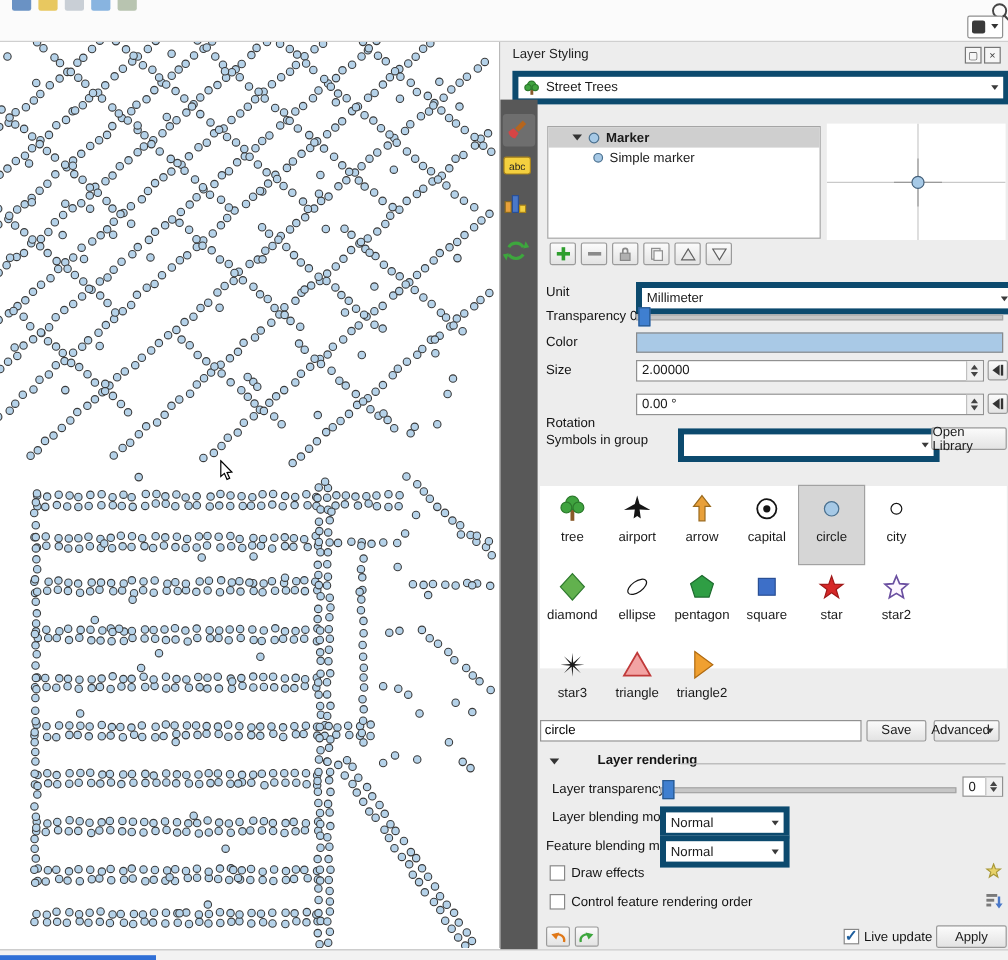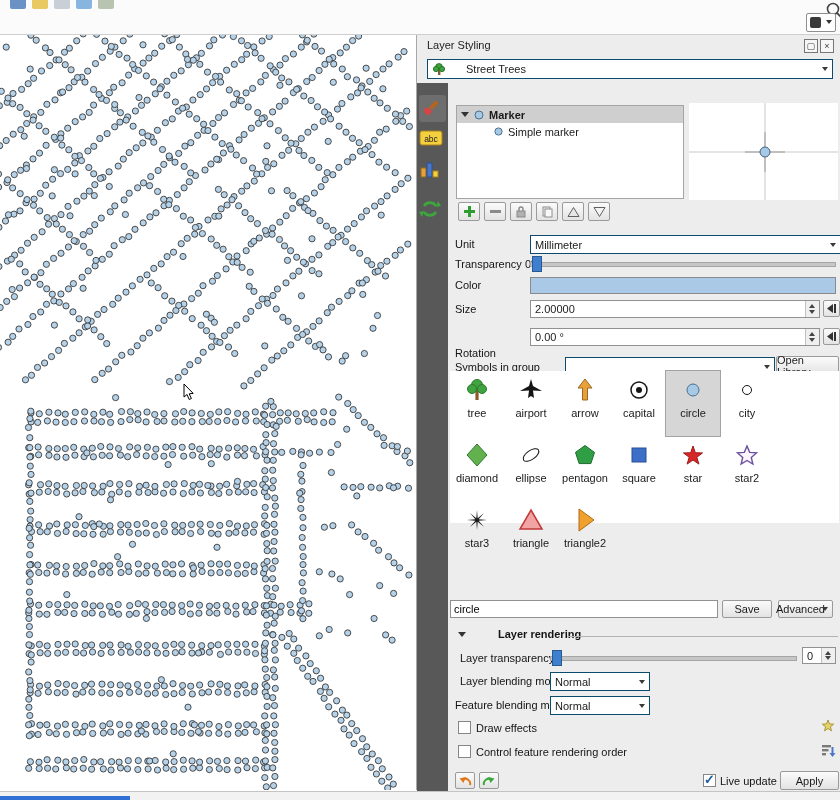--- a/index.html
+++ b/index.html
@@ -13,46 +13,46 @@
   .locator .blob{position:absolute;left:3px;top:3px;width:11px;height:11px;background:#3a3a3a;border-radius:2px;}
   .locator .caret{position:absolute;right:3px;top:6px;width:0;height:0;border-left:3px solid transparent;border-right:3px solid transparent;border-top:4px solid #333;}
   
   .map{position:absolute;left:0;top:35px;width:416px;height:755px;background:#fff;border-right:1px solid #a8a8a8;overflow:hidden;}
   .statusbar{position:absolute;left:0;top:791px;width:840px;height:9px;background:#f2f2f2;border-top:1px solid #c4c4c4;}
   .statusbar .accent{position:absolute;left:0;top:4px;width:130px;height:5px;}
   
   .panel{position:absolute;left:417px;top:35px;width:423px;height:756px;background:#ededed;}
   .p-title{position:absolute;left:10px;top:4px;font-size:11px;color:#222;}
   .p-title-ico{position:absolute;top:4px;width:12px;height:12px;border:1px solid #777;background:#f6f6f6;display:flex;align-items:center;justify-content:center;font-size:9px;color:#444;}
-  .combo{position:absolute;background:#fff;border:1px solid #0c4a6e;display:flex;align-items:center;gap:20px;padding:0 16px 0 4px;white-space:nowrap;overflow:hidden;}
+  .combo{position:absolute;background:#fff;border:5px solid #0c4a6e;display:flex;align-items:center;gap:5px;padding:0 16px 0 4px;white-space:nowrap;overflow:hidden;}
   .combo .caret,.btncaret{width:0;height:0;border-left:3.5px solid transparent;border-right:3.5px solid transparent;border-top:4.5px solid #3a3a3a;position:absolute;right:4px;top:50%;margin-top:-2px;}
   .tabstrip{position:absolute;left:0;top:48px;width:31px;height:708px;background:#585858;}
   .tab-ico{position:absolute;left:2px;width:27px;height:27px;display:flex;align-items:center;justify-content:flex-start;border-radius:3px;}
   .tab-ico.active{background:#6e6e6e;}
   .sym-tree{position:absolute;left:39px;top:70px;width:226px;height:92px;background:#fff;border:1px solid #a5a5a5;}
-  .tree-row{height:17px;display:flex;align-items:center;gap:4px;padding-left:4px;}
+  .tree-row{height:17px;display:flex;align-items:center;gap:4px;padding-left:20px;}
   .tree-row.root{background:#cfcfcf;font-weight:bold;}
   .tree-row.child{padding-left:36px;font-weight:normal;}
   .expander{width:0;height:0;border-left:4px solid transparent;border-right:4px solid transparent;border-top:5px solid #333;}
   .preview{position:absolute;left:272px;top:68px;width:149px;height:97px;background:#fff;}
   .symbtn-row{position:absolute;left:41px;top:167px;display:flex;gap:4px;}
   .btn{background:linear-gradient(#fbfbfb,#e3e3e3);border:1px solid #9a9a9a;border-radius:2px;display:flex;align-items:center;justify-content:center;box-sizing:border-box;}
   .sbtn{width:22px;height:19px;font-weight:bold;}
   .lbl{position:absolute;white-space:nowrap;color:#141414;}
   .slider{position:absolute;height:15px;}
   .slider .groove{position:absolute;left:0;right:0;top:6px;height:3px;background:#c6c6c6;border:1px solid #a6a6a6;}
   .slider .handle{position:absolute;left:2px;top:0;width:8px;height:14px;background:#3f7fd0;border:1px solid #28598f;}
   .spin{position:absolute;background:#fff;border:1px solid #919191;box-sizing:border-box;}
   .spin .val{position:absolute;left:4px;top:2px;}
   .spin .arrows{position:absolute;right:0;top:0;bottom:0;width:13px;border-left:1px solid #c0c0c0;background:#efefef;}
   .spin .up{position:absolute;left:3px;top:3px;width:0;height:0;border-left:3px solid transparent;border-right:3px solid transparent;border-bottom:4px solid #444;}
   .spin .dn{position:absolute;left:3px;bottom:3px;width:0;height:0;border-left:3px solid transparent;border-right:3px solid transparent;border-top:4px solid #444;}
   .swatch{position:absolute;border:1px solid #8a8a8a;}
   .dd-btn{position:absolute;width:17px;height:17px;}
-  .grid-wrap{position:absolute;left:33px;top:336px;width:389px;height:152px;background:#fff;}
+  .grid-wrap{position:absolute;left:33px;top:370px;width:389px;height:152px;background:#fff;}
   .sym-grid{display:grid;grid-template-columns:repeat(6,54px);grid-auto-rows:65px;}
   .sym-cell{display:flex;flex-direction:column;align-items:center;padding-top:5px;box-sizing:border-box;}
   .sym-cell.selected{background:#d6d6d6;outline:1px solid #a2a2a2;}
   .sym-label{font-size:11px;margin-top:1px;}
   .input{position:absolute;background:#fff;border:1px solid #919191;font-family:"Liberation Sans",sans-serif;font-size:11px;padding:0 3px;box-sizing:border-box;}
   .grp-line{position:absolute;border-top:1px solid #b2b2b2;}
   .cb{position:absolute;width:13px;height:13px;background:#fff;border:1px solid #878787;box-sizing:border-box;}
   .cb.checked::after{content:"\2713";position:absolute;left:0px;top:-3px;font-size:13px;font-weight:bold;color:#1f5f9e;}
   .bold{font-weight:bold;}
   .apply-btn{font-size:11px;}

